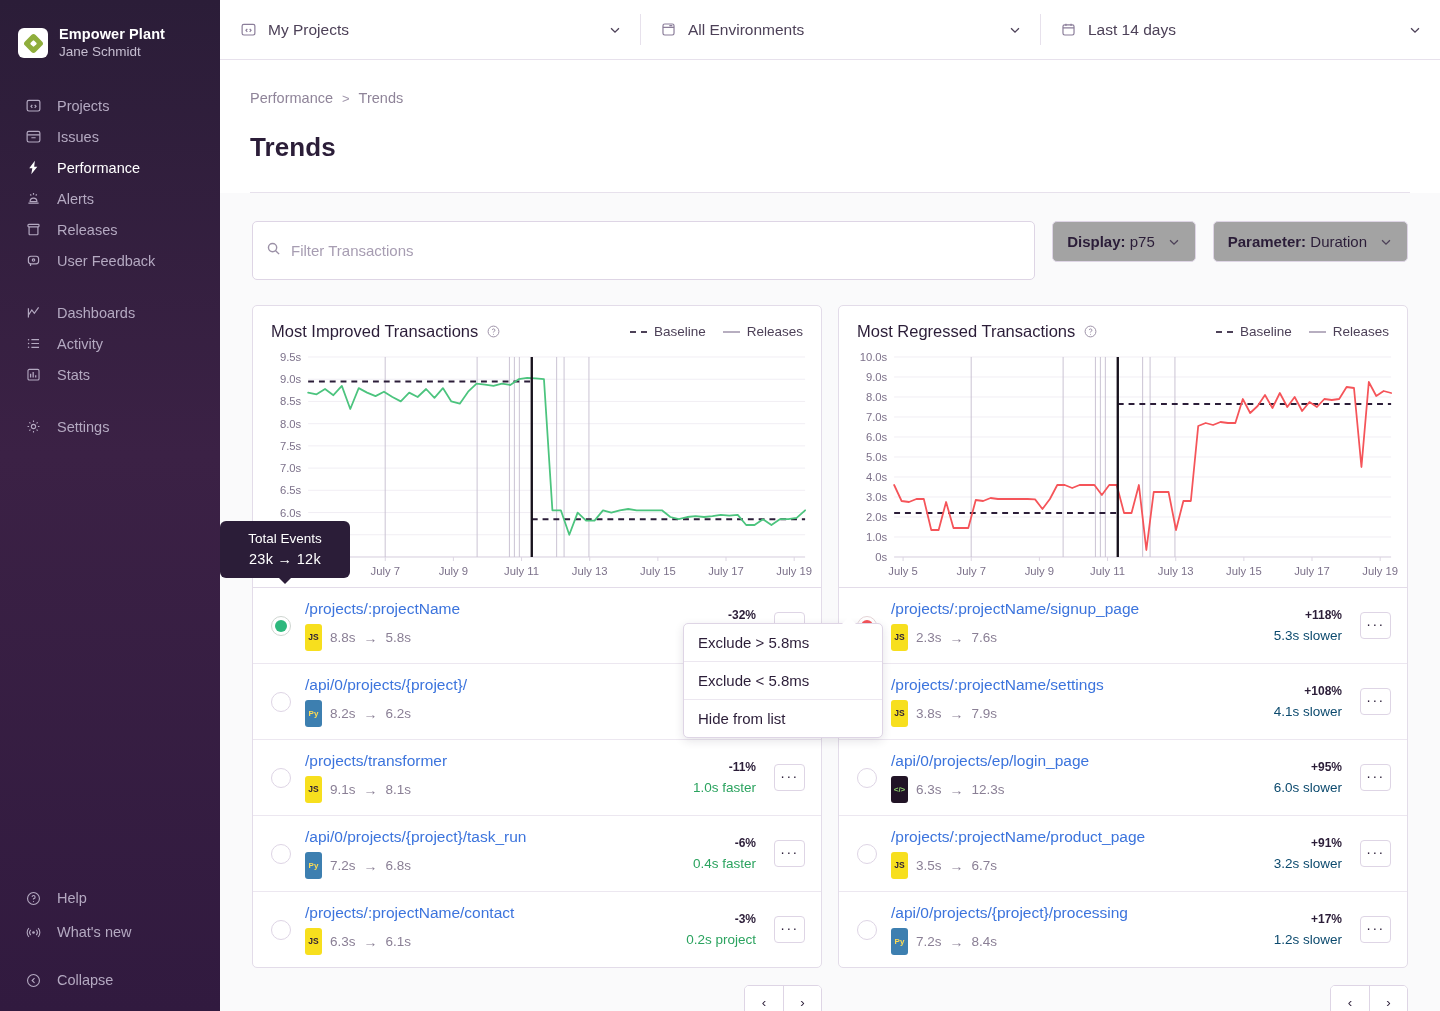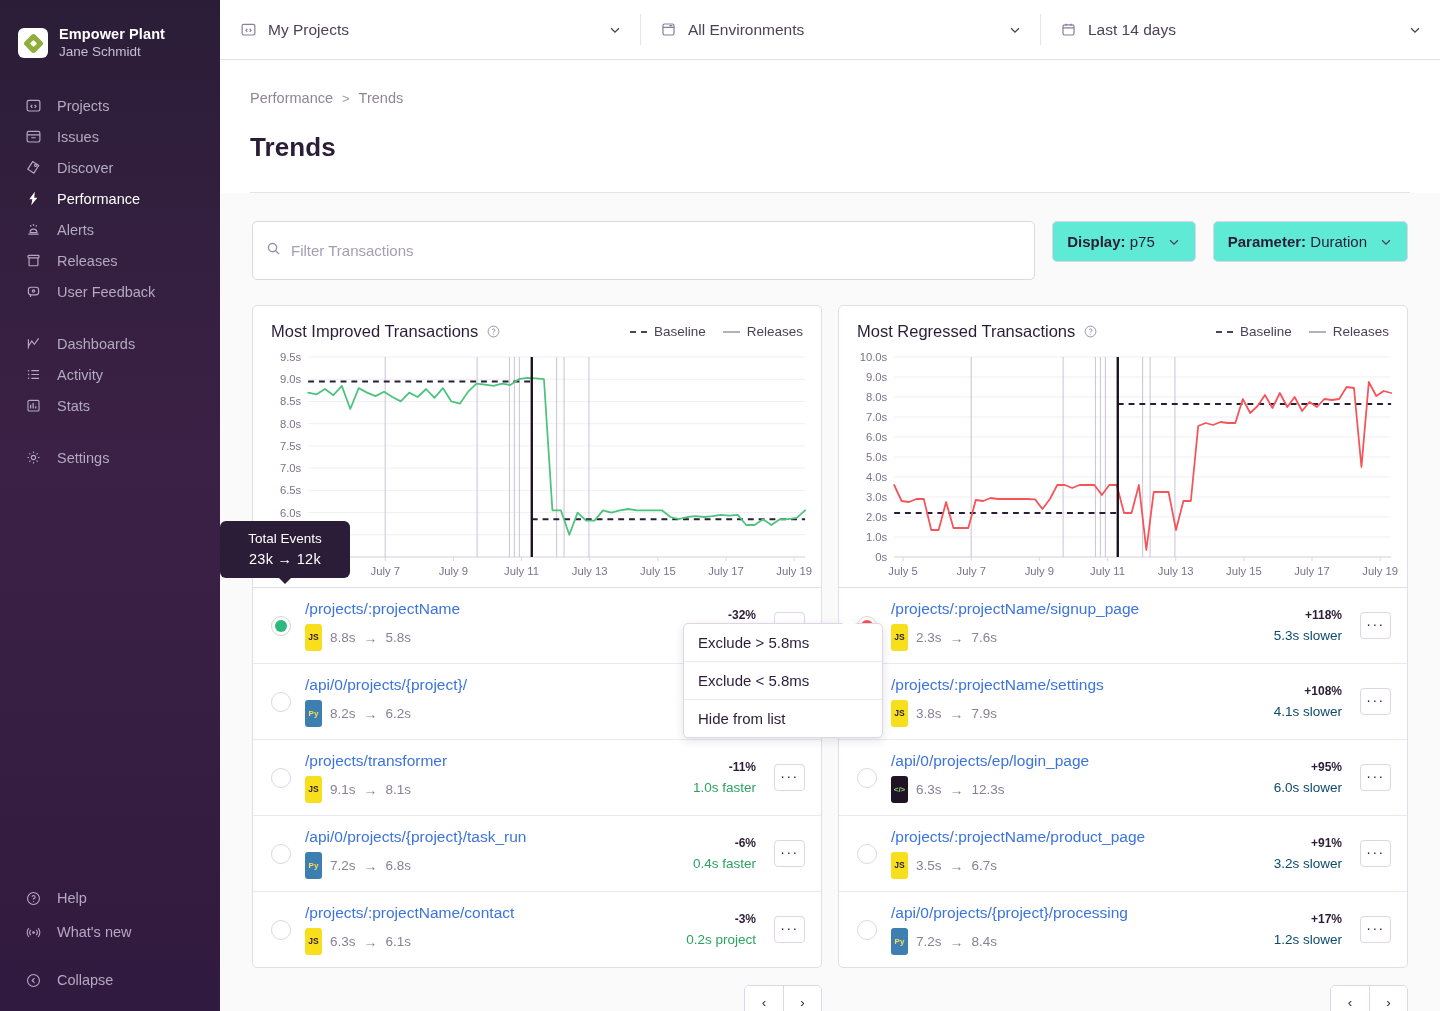--- a/index.html
+++ b/index.html
@@ -90,21 +90,21 @@
   .search-wrap {
     flex: 1; height: 59px; border: 1px solid #ded5e5; border-radius: 5px; background: #fff;
     display: flex; align-items: center; gap: 10px; padding: 0 13px;
   }
   .search-wrap svg { color: #9b90a6; flex: 0 0 15px; }
   .search-wrap input {
     border: 0; outline: 0; flex: 1; font-size: 15px; font-family: inherit; color: #2b1d38; background: transparent;
   }
   .search-wrap input::placeholder { color: #a79db2; }
   .ctl-btn {
-    height: 41px; border: 1px solid #ded5e5; border-radius: 5px; background: #5eead4;
+    height: 41px; border: 1px solid #ded5e5; border-radius: 5px; background: #a3a3a3;
     display: flex; align-items: center; gap: 12px; padding: 0 14px; cursor: pointer;
     font-size: 15px; color: #2b1d38; white-space: nowrap;
   }
   .ctl-btn b { font-weight: bold; }
   .ctl-btn .chev { color: #4d4158; }
 
   .panels { display: flex; gap: 16px; margin-top: 25px; }
   .panel {
     flex: 1; background: #fff; border: 1px solid #e3dce9; border-radius: 5px;
     display: flex; flex-direction: column; min-width: 0;
@@ -237,29 +237,20 @@
         <div class="nav-item">
           <span class="ico">
               <svg width="17" height="17" viewBox="0 0 20 20" fill="none" stroke="currentColor" stroke-width="1.4">
                 <rect x="2.5" y="4" width="15" height="12.5" rx="2"></rect>
                 <path d="M2.5 8h15M7.5 11.5h5"></path>
               </svg>
             </span>
           <span>Issues</span>
         </div>
 
-        <div class="nav-item">
-          <span class="ico">
-              <svg width="17" height="17" viewBox="0 0 20 20" fill="none" stroke="currentColor" stroke-width="1.4">
-                <path d="M3 10.5 10.5 3l6 6-7.5 7.5z" transform="rotate(-12 10 10)"></path>
-                <circle cx="12.5" cy="7.5" r="1.3"></circle>
-              </svg>
-            </span>
-          <span>Discover</span>
-        </div>
 
         <div class="nav-item active">
           <span class="ico">
               <svg width="17" height="17" viewBox="0 0 20 20" fill="currentColor">
                 <path d="M11.6 2 5 11h3.6L7.4 18 14.5 9H10.8z"></path>
               </svg>
             </span>
           <span>Performance</span>
         </div>
 

